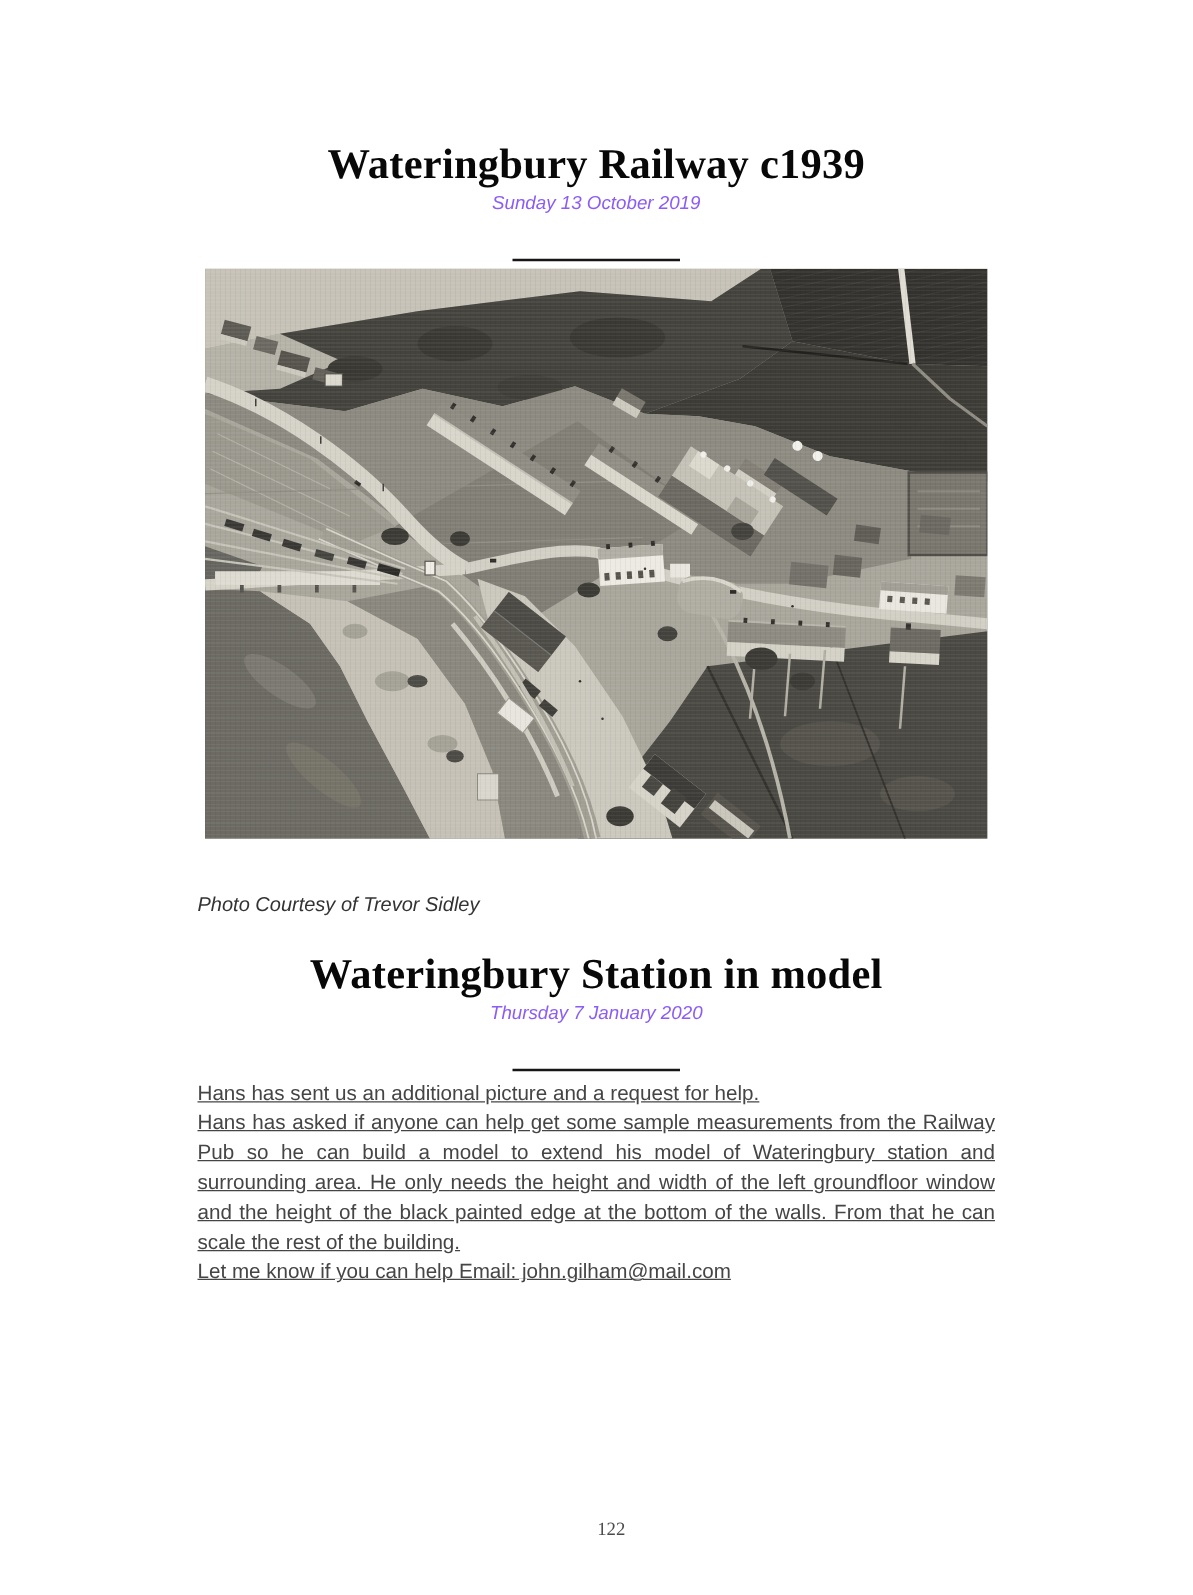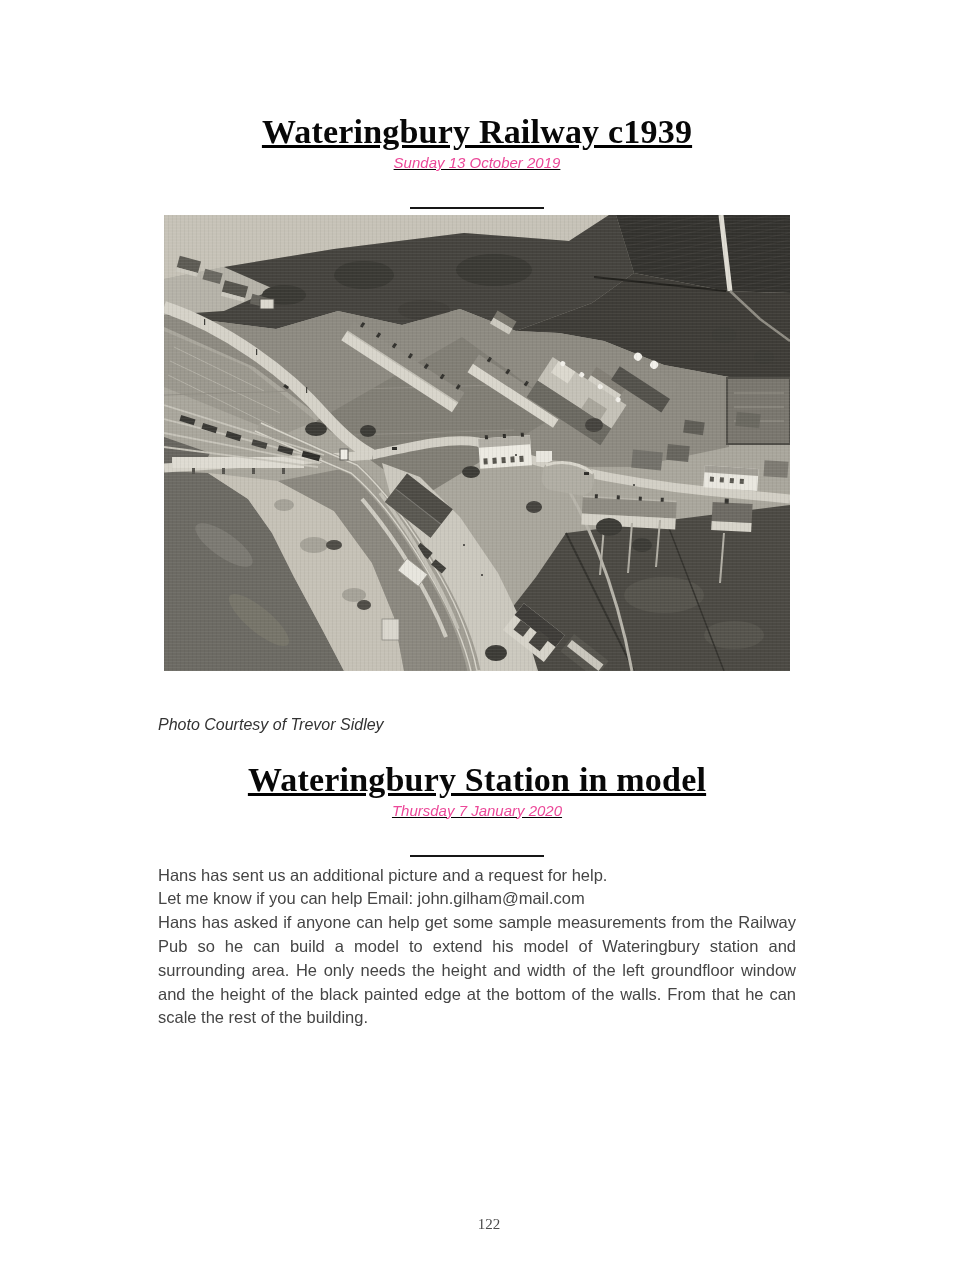--- a/index.html
+++ b/index.html
@@ -1,47 +1,47 @@
 <!DOCTYPE html>
 <html><head>
 <meta charset="utf-8">
 <style>
   html,body{margin:0;padding:0;background:#ffffff;}
   .page{
     position:relative;width:954px;height:1276px;margin:0 auto;background:#ffffff;
     overflow:hidden;font-family:"Liberation Sans",sans-serif;
   }
-  .post-header{text-align:center;text-decoration:underline;}
+  .post-header{text-align:center;}
   .post-header.first{padding-top:112px;}
   .post-header.second{margin-top:26px;}
   .post-title{
     margin:0;font-family:"Liberation Serif",serif;font-weight:700;
     font-size:34px;line-height:1.2;color:#080808;letter-spacing:.2px;
   }
-  .post-date{margin-top:1px;font-size:15px;font-style:italic;color:#ec4899;}
+  .post-date{margin-top:1px;font-size:15px;font-style:italic;color:#8b5cf6;}
   .divider{width:134px;border:none;border-top:2px solid #161616;margin:36px auto 0;}
   figure{margin:6px 0 0 164px;width:626px;}
   .photo{
     position:relative;width:626px;height:456px;background:#aaa79d;overflow:hidden;
   }
   .photo svg{display:block;}
   .photo::after{ 
     content:"";position:absolute;inset:0;pointer-events:none;
     background:
       repeating-linear-gradient(0deg,rgba(255,255,255,.05) 0 1px,rgba(0,0,0,0) 1px 3px),
       repeating-linear-gradient(90deg,rgba(0,0,0,.045) 0 1px,rgba(0,0,0,0) 1px 4px);
   }
   figcaption{
     margin:45px 0 0 -6px;font-size:16px;font-style:italic;color:#333333;
   }
   .body-text{
     width:638px;margin:7px 0 0 158px;font-size:16.5px;line-height:23.8px;
     color:#454545;text-align:justify;
   }
-  .body-text p{margin:0;}
+  .body-text p{margin:0;text-decoration:underline;}
   .page-number{
     position:absolute;left:0;right:0;top:1216px;text-align:center;
     font-family:"Liberation Serif",serif;font-size:15px;color:#4b4b4b;padding-left:24px;
   }
 </style>
 </head>
 <body>
 
 <div class="page">
 
@@ -305,19 +305,19 @@
 
   <header class="post-header second">
     <h1 class="post-title">Wateringbury Station in model</h1>
     <div class="post-date">Thursday 7 January 2020</div>
   </header>
 
   <hr class="divider">
 
   <div class="body-text">
     <p>Hans has sent us an additional picture and a request for help.</p>
+    <p>Hans has asked if anyone can help get some sample measurements from the Railway Pub so he can build a model to extend his model of Wateringbury station and surrounding area. He only needs the height and width of the left groundfloor window and the height of the black painted edge at the bottom of the walls. From that he can scale the rest of the building.</p>
     <p>Let me know if you can help Email: john.gilham@mail.com</p>
-    <p>Hans has asked if anyone can help get some sample measurements from the Railway Pub so he can build a model to extend his model of Wateringbury station and surrounding area. He only needs the height and width of the left groundfloor window and the height of the black painted edge at the bottom of the walls. From that he can scale the rest of the building.</p>
   </div>
 
   <div class="page-number">122</div>
 
 </div>
 
 </body></html>

